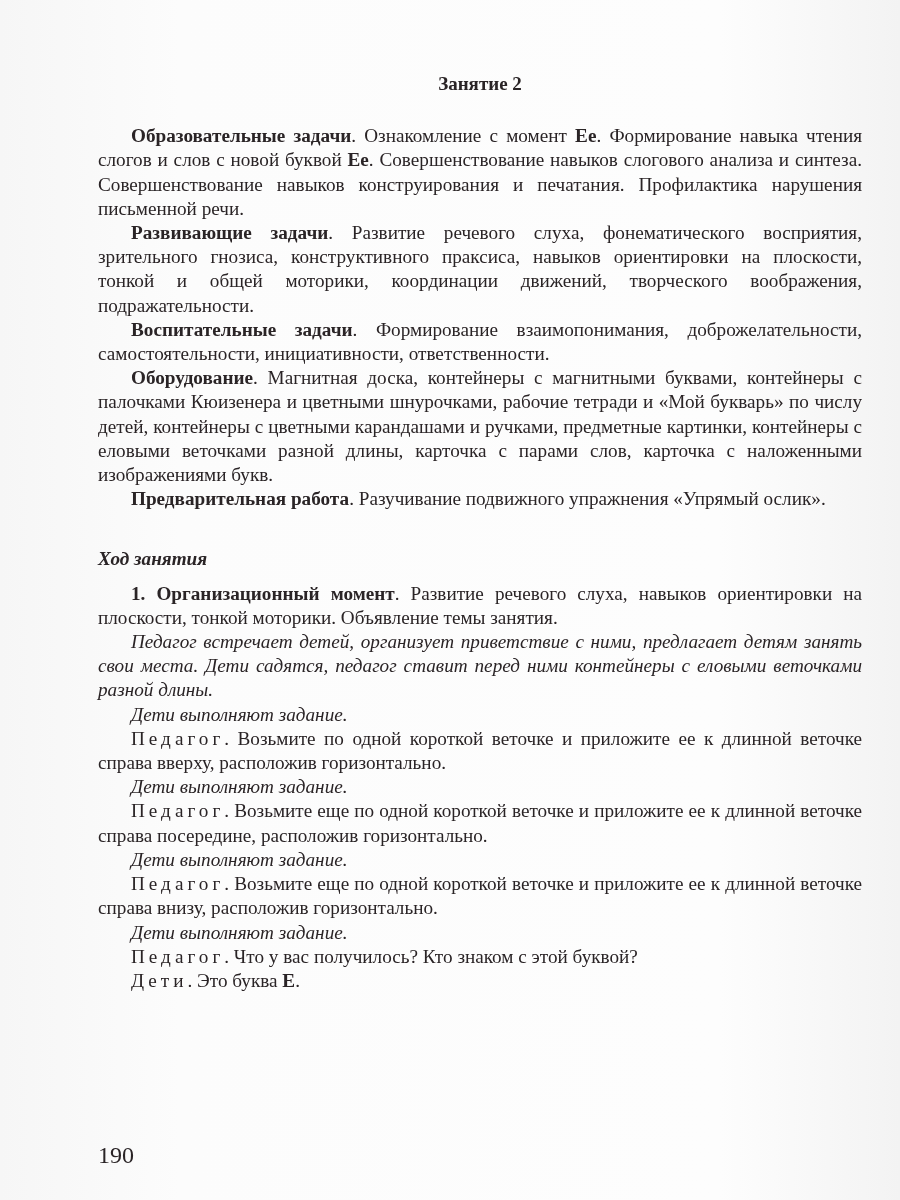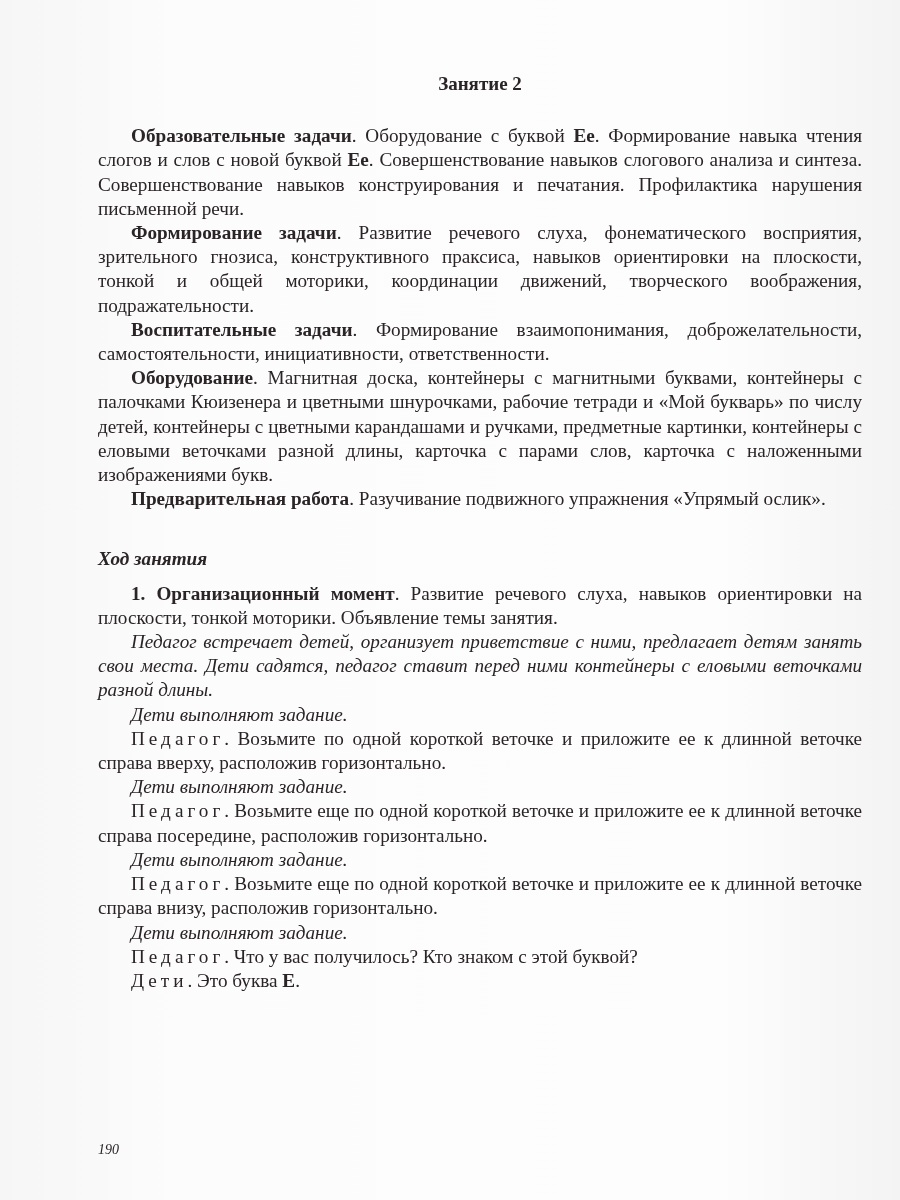--- a/index.html
+++ b/index.html
@@ -37,34 +37,33 @@
     text-align: left;
     font-weight: bold;
     font-style: italic;
     margin: 36px 0 10px 0;
   }
   .it { font-style: italic; }
   .sp { letter-spacing: 4px; }
   .pnum {
     position: absolute;
     left: 98px; top: 1142px;
-    font-size: 14px;
-    font-style: italic;
+    font-size: 24px;
   }
 </style>
 </head>
 <body>
 
 <div class="page">
   <div class="content">
     <div class="title">Занятие 2</div>
 
-    <p><b>Образовательные задачи</b><span>. Оборудование с буквой </span><b>Ее</b><span>. Формирование навыка чтения слогов и слов с новой буквой </span><b>Ее</b><span>. Совершенствование навыков слогового анализа и синтеза. Совершенствование навыков конструирования и печатания. Профилактика нарушения письменной речи.</span></p>
+    <p><b>Образовательные задачи</b><span>. Ознакомление с момент </span><b>Ее</b><span>. Формирование навыка чтения слогов и слов с новой буквой </span><b>Ее</b><span>. Совершенствование навыков слогового анализа и синтеза. Совершенствование навыков конструирования и печатания. Профилактика нарушения письменной речи.</span></p>
 
-    <p><b>Формирование задачи</b><span>. Развитие речевого слуха, фонематического восприятия, зрительного гнозиса, конструктивного праксиса, навыков ориентировки на плоскости, тонкой и общей моторики, координации движений, творческого воображения, подражательности.</span></p>
+    <p><b>Развивающие задачи</b><span>. Развитие речевого слуха, фонематического восприятия, зрительного гнозиса, конструктивного праксиса, навыков ориентировки на плоскости, тонкой и общей моторики, координации движений, творческого воображения, подражательности.</span></p>
 
     <p><b>Воспитательные задачи</b><span>. Формирование взаимопонимания, доброжелательности, самостоятельности, инициативности, ответственности.</span></p>
 
     <p><b>Оборудование</b><span>. Магнитная доска, контейнеры с магнитными буквами, контейнеры с палочками Кюизенера и цветными шнурочками, рабочие тетради и «Мой букварь» по числу детей, контейнеры с цветными карандашами и ручками, предметные картинки, контейнеры с еловыми веточками разной длины, карточка с парами слов, карточка с наложенными изображениями букв.</span></p>
 
     <p><b>Предварительная работа</b><span>. Разучивание подвижного упражнения «Упрямый ослик».</span></p>
 
     <div class="sub">Ход занятия</div>
 
     <p><b>1. Организационный момент</b><span>. Развитие речевого слуха, навыков ориентировки на плоскости, тонкой моторики. Объявление темы занятия.</span></p>

